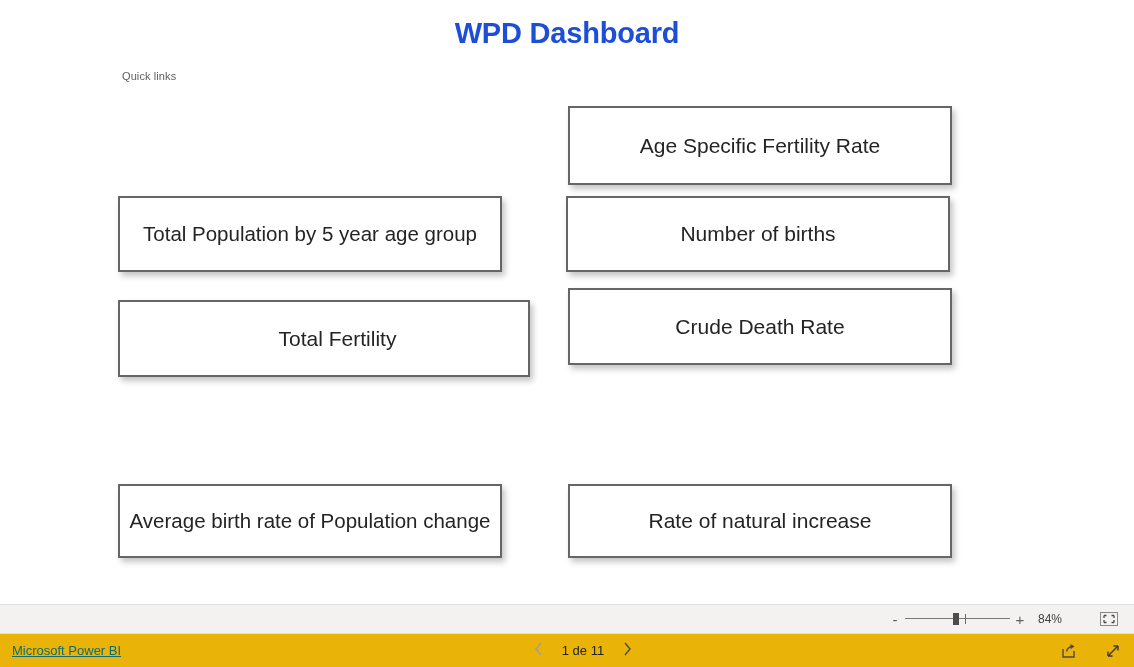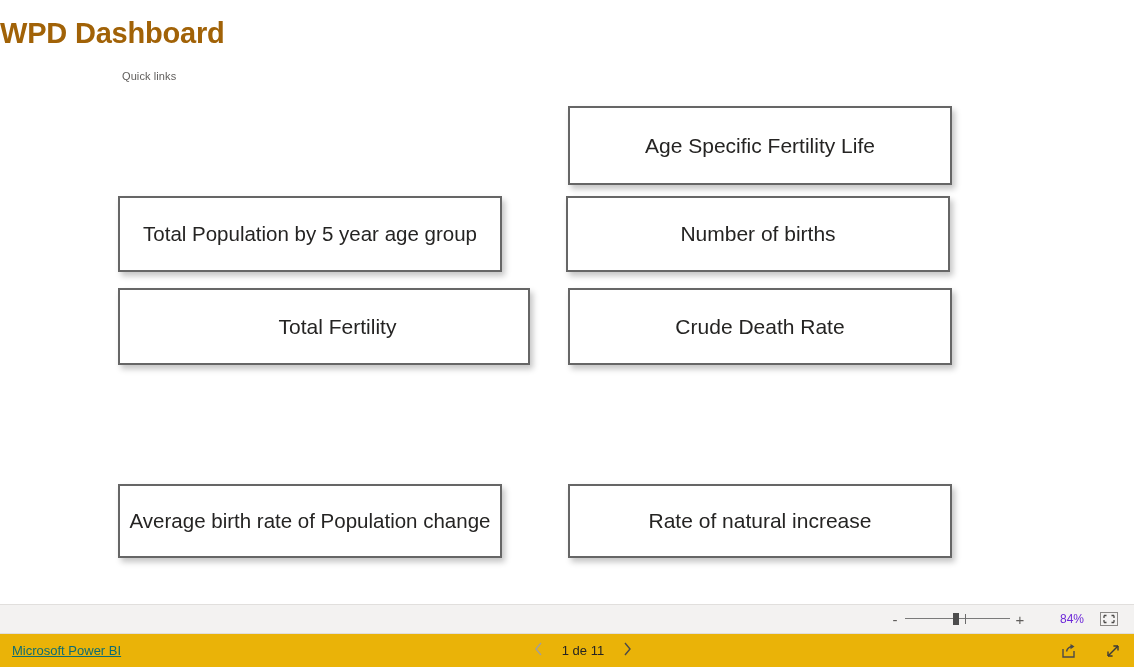--- a/index.html
+++ b/index.html
@@ -28,23 +28,24 @@
     height: 604px;
     background: #ffffff;
     overflow: hidden;
   }
 
   .page-title {
     position: absolute;
     left: 0;
     top: 17px;
     width: 1134px;
+    text-align: center;
     font-size: 29px;
     font-weight: bold;
-    color: #a16207;
+    color: #1d4ed8;
     letter-spacing: -0.2px;
     white-space: nowrap;
   }
 
   .quick-links-label {
     position: absolute;
     left: 122px;
     top: 70px;
     font-size: 11px;
     color: #605e5c;
@@ -144,23 +145,23 @@
     position: absolute;
     left: 60px;
     top: 3px;
     width: 1px;
     height: 10px;
     background: #6b6b6b;
   }
 
   .zoom-value {
     width: 46px;
-    text-align: right;
+    text-align: left;
     font-size: 12px;
-    color: #6d28d9;
+    color: #404040;
     margin-left: 10px;
   }
 
   .fit-btn {
     width: 26px;
     height: 20px;
     margin-left: 12px;
     display: flex;
     align-items: center;
     justify-content: center;
@@ -246,31 +247,31 @@
 
     <div class="quick-links-label">Quick links</div>
 
     <div class="tiles">
 
 
       <div class="tile wide" style="left:118px; top:196px; width:384px; height:76px;">
         <span class="tile-label">Total Population by 5 year age group</span>
       </div>
 
-      <div class="tile" style="left:118px; top:288px; width:412px; height:77px;padding-left:27px;">
+      <div class="tile" style="left:118px; top:300px; width:412px; height:77px;padding-left:27px;">
         <span class="tile-label">Total Fertility</span>
       </div>
 
 
       <div class="tile wide" style="left:118px; top:484px; width:384px; height:74px;">
         <span class="tile-label">Average birth rate of Population change</span>
       </div>
 
       <div class="tile" style="left:568px; top:106px; width:384px; height:79px;">
-        <span class="tile-label">Age Specific Fertility Life</span>
+        <span class="tile-label">Age Specific Fertility Rate</span>
       </div>
 
       <div class="tile" style="left:566px; top:196px; width:384px; height:76px;">
         <span class="tile-label">Number of births</span>
       </div>
 
       <div class="tile" style="left:568px; top:288px; width:384px; height:77px;">
         <span class="tile-label">Crude Death Rate</span>
       </div>
 

